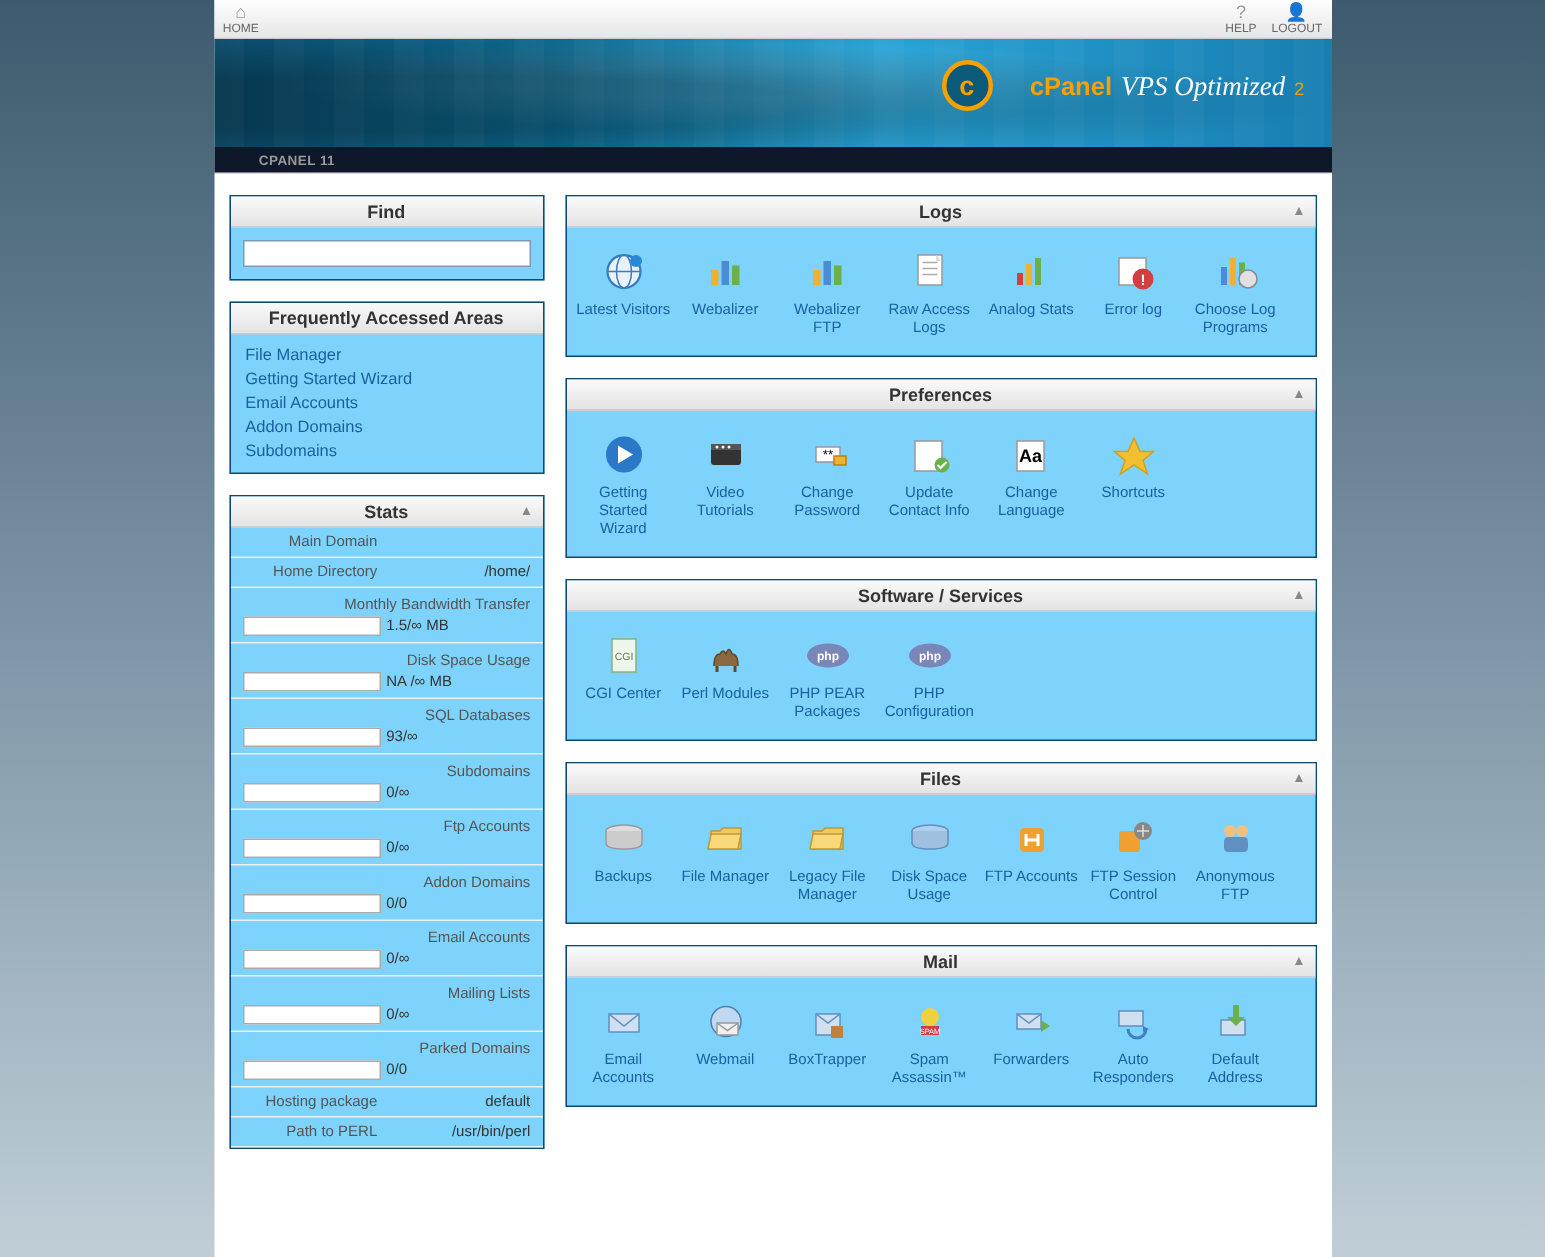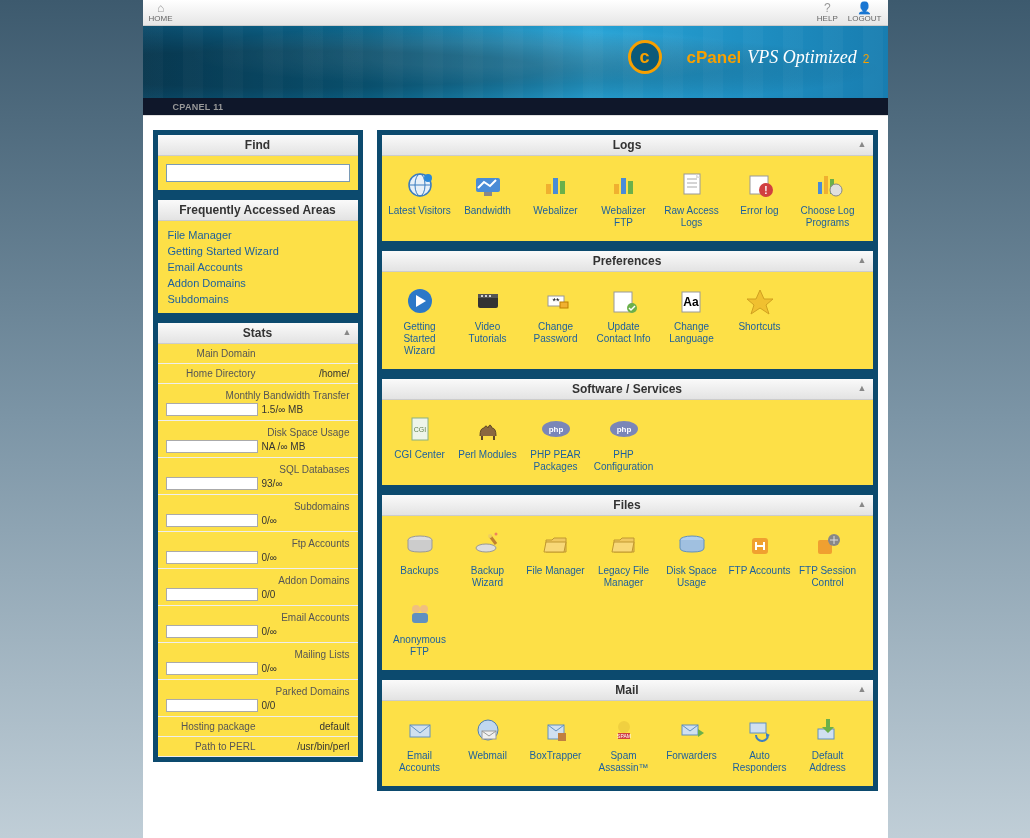--- a/index.html
+++ b/index.html
@@ -83,23 +83,23 @@
 }
 .main {
   display: flex;
   gap: 14px;
   padding: 14px 10px;
   align-items: flex-start;
 }
 .sidebar { width: 210px; flex-shrink: 0; }
 .content { flex: 1; }
 .panel {
-  border: 5px solid #0c4a6e;
-  margin-bottom: 0;
-  background: #fde047;
+  border: 1px solid #0c4a6e;
+  margin-bottom: 14px;
+  background: #7dd3fc;
 }
 .panel-header {
   background: linear-gradient(to bottom, #fafafa, #e3e3e3);
   border-bottom: 1px solid #ccc;
   text-align: center;
   font-weight: bold;
   font-size: 12px;
   padding: 3px 0;
   color: #333;
   position: relative;
@@ -336,30 +336,20 @@
                   <ellipse cx="18" cy="15" rx="5" ry="11" fill="none" stroke="#3a7cc0"></ellipse>
                   <line x1="7" y1="15" x2="29" y2="15" stroke="#3a7cc0"></line>
                   <circle cx="26" cy="8" r="4" fill="#2b88d8"></circle>
                 </svg>
               </div>
               <div class="label">Latest Visitors</div>
             </div>
             <div class="icon-item">
               <div class="icon-box">
                 <svg width="36" height="30" viewBox="0 0 36 30">
-                  <rect x="6" y="8" width="24" height="14" fill="#4a8cd6" rx="2"></rect>
-                  <polyline points="8,18 14,12 20,16 26,10" stroke="#fff" fill="none" stroke-width="2"></polyline>
-                  <rect x="14" y="22" width="8" height="4" fill="#888"></rect>
-                </svg>
-              </div>
-              <div class="label">Bandwidth</div>
-            </div>
-            <div class="icon-item">
-              <div class="icon-box">
-                <svg width="36" height="30" viewBox="0 0 36 30">
                   <rect x="8" y="14" width="5" height="10" fill="#f0b030"></rect>
                   <rect x="15" y="8" width="5" height="16" fill="#4a8cd6"></rect>
                   <rect x="22" y="11" width="5" height="13" fill="#6bb04a"></rect>
                 </svg>
               </div>
               <div class="label">Webalizer</div>
             </div>
             <div class="icon-item">
               <div class="icon-box">
                 <svg width="36" height="30" viewBox="0 0 36 30">
@@ -378,20 +368,30 @@
                   <line x1="13" y1="13" x2="23" y2="13" stroke="#aaa"></line>
                   <line x1="13" y1="17" x2="23" y2="17" stroke="#aaa"></line>
                   <path d="M22 4 L26 8 L22 8 Z" fill="#ddd"></path>
                 </svg>
               </div>
               <div class="label">Raw Access Logs</div>
             </div>
             <div class="icon-item">
               <div class="icon-box">
                 <svg width="36" height="30" viewBox="0 0 36 30">
+                  <rect x="8" y="16" width="4" height="8" fill="#d04040"></rect>
+                  <rect x="14" y="10" width="4" height="14" fill="#f0b030"></rect>
+                  <rect x="20" y="6" width="4" height="18" fill="#6bb04a"></rect>
+                </svg>
+              </div>
+              <div class="label">Analog Stats</div>
+            </div>
+            <div class="icon-item">
+              <div class="icon-box">
+                <svg width="36" height="30" viewBox="0 0 36 30">
                   <rect x="8" y="6" width="18" height="18" fill="#fff" stroke="#999"></rect>
                   <circle cx="24" cy="20" r="7" fill="#d04040"></circle>
                   <text x="24" y="24" font-size="10" fill="#fff" text-anchor="middle" font-weight="bold">!</text>
                 </svg>
               </div>
               <div class="label">Error log</div>
             </div>
             <div class="icon-item">
               <div class="icon-box">
                 <svg width="36" height="30" viewBox="0 0 36 30">
@@ -518,31 +518,20 @@
                 <svg width="36" height="30" viewBox="0 0 36 30">
                   <ellipse cx="18" cy="10" rx="12" ry="4" fill="#ddd" stroke="#999"></ellipse>
                   <path d="M6 10 L6 18 Q6 22 18 22 Q30 22 30 18 L30 10" fill="#ccc" stroke="#999"></path>
                 </svg>
               </div>
               <div class="label">Backups</div>
             </div>
             <div class="icon-item">
               <div class="icon-box">
                 <svg width="36" height="30" viewBox="0 0 36 30">
-                  <ellipse cx="16" cy="18" rx="10" ry="4" fill="#ddd" stroke="#999"></ellipse>
-                  <line x1="20" y1="6" x2="26" y2="14" stroke="#c08030" stroke-width="3"></line>
-                  <circle cx="20" cy="6" r="2" fill="#f0d060"></circle>
-                  <circle cx="26" cy="4" r="1.5" fill="#f08060"></circle>
-                </svg>
-              </div>
-              <div class="label">Backup Wizard</div>
-            </div>
-            <div class="icon-item">
-              <div class="icon-box">
-                <svg width="36" height="30" viewBox="0 0 36 30">
                   <path d="M8 10 L14 10 L16 8 L28 8 L28 22 L8 22 Z" fill="#f0c860" stroke="#c09830"></path>
                   <path d="M8 12 L28 12 L26 22 L6 22 Z" fill="#f8d878" stroke="#c09830"></path>
                 </svg>
               </div>
               <div class="label">File Manager</div>
             </div>
             <div class="icon-item">
               <div class="icon-box">
                 <svg width="36" height="30" viewBox="0 0 36 30">
                   <path d="M8 10 L14 10 L16 8 L28 8 L28 22 L8 22 Z" fill="#f0c860" stroke="#c09830"></path>

